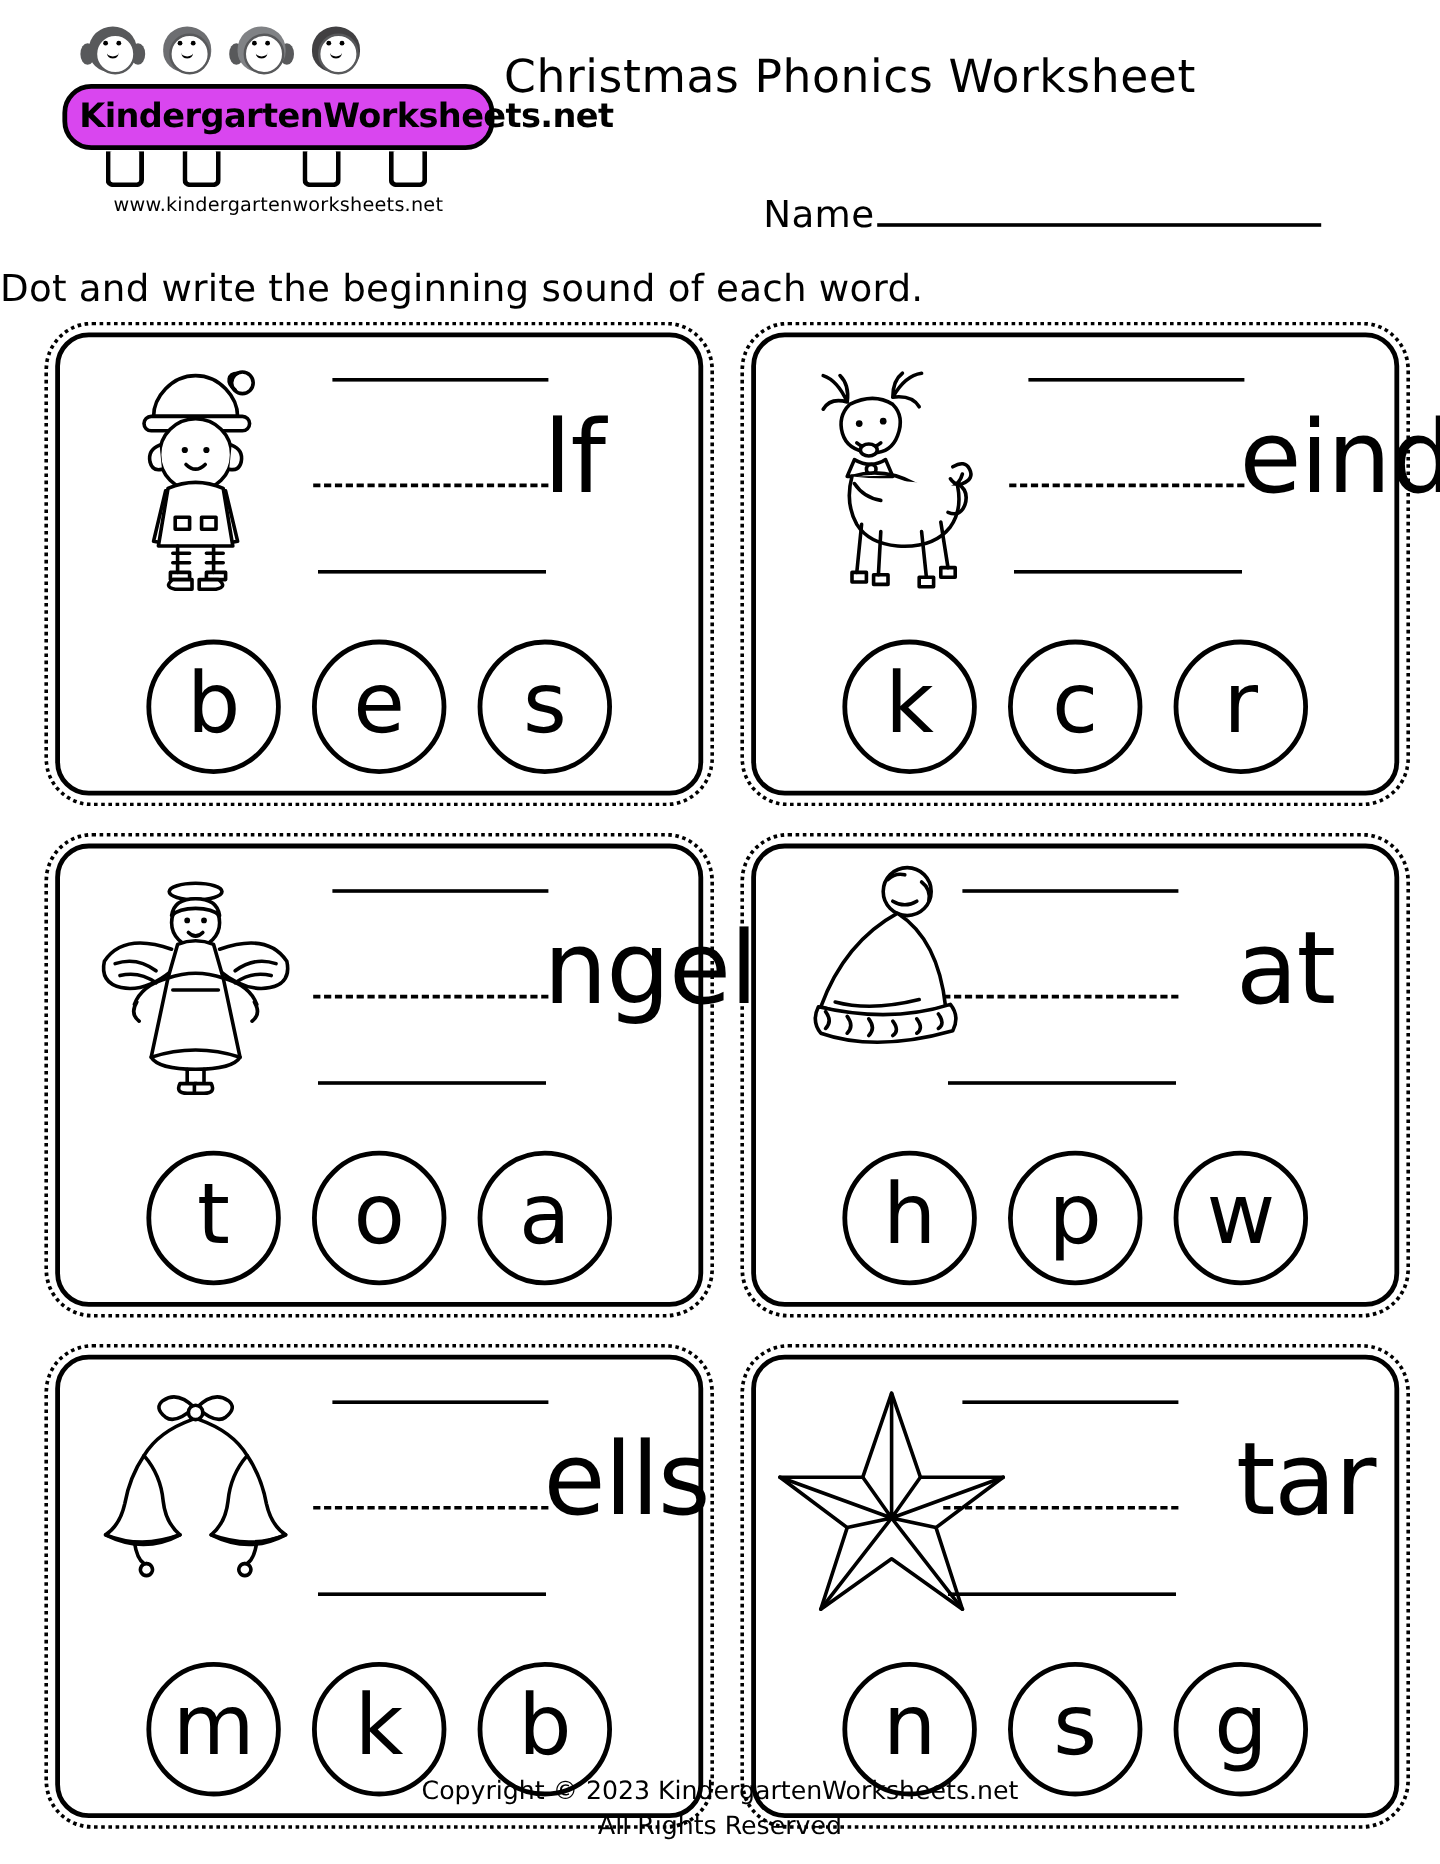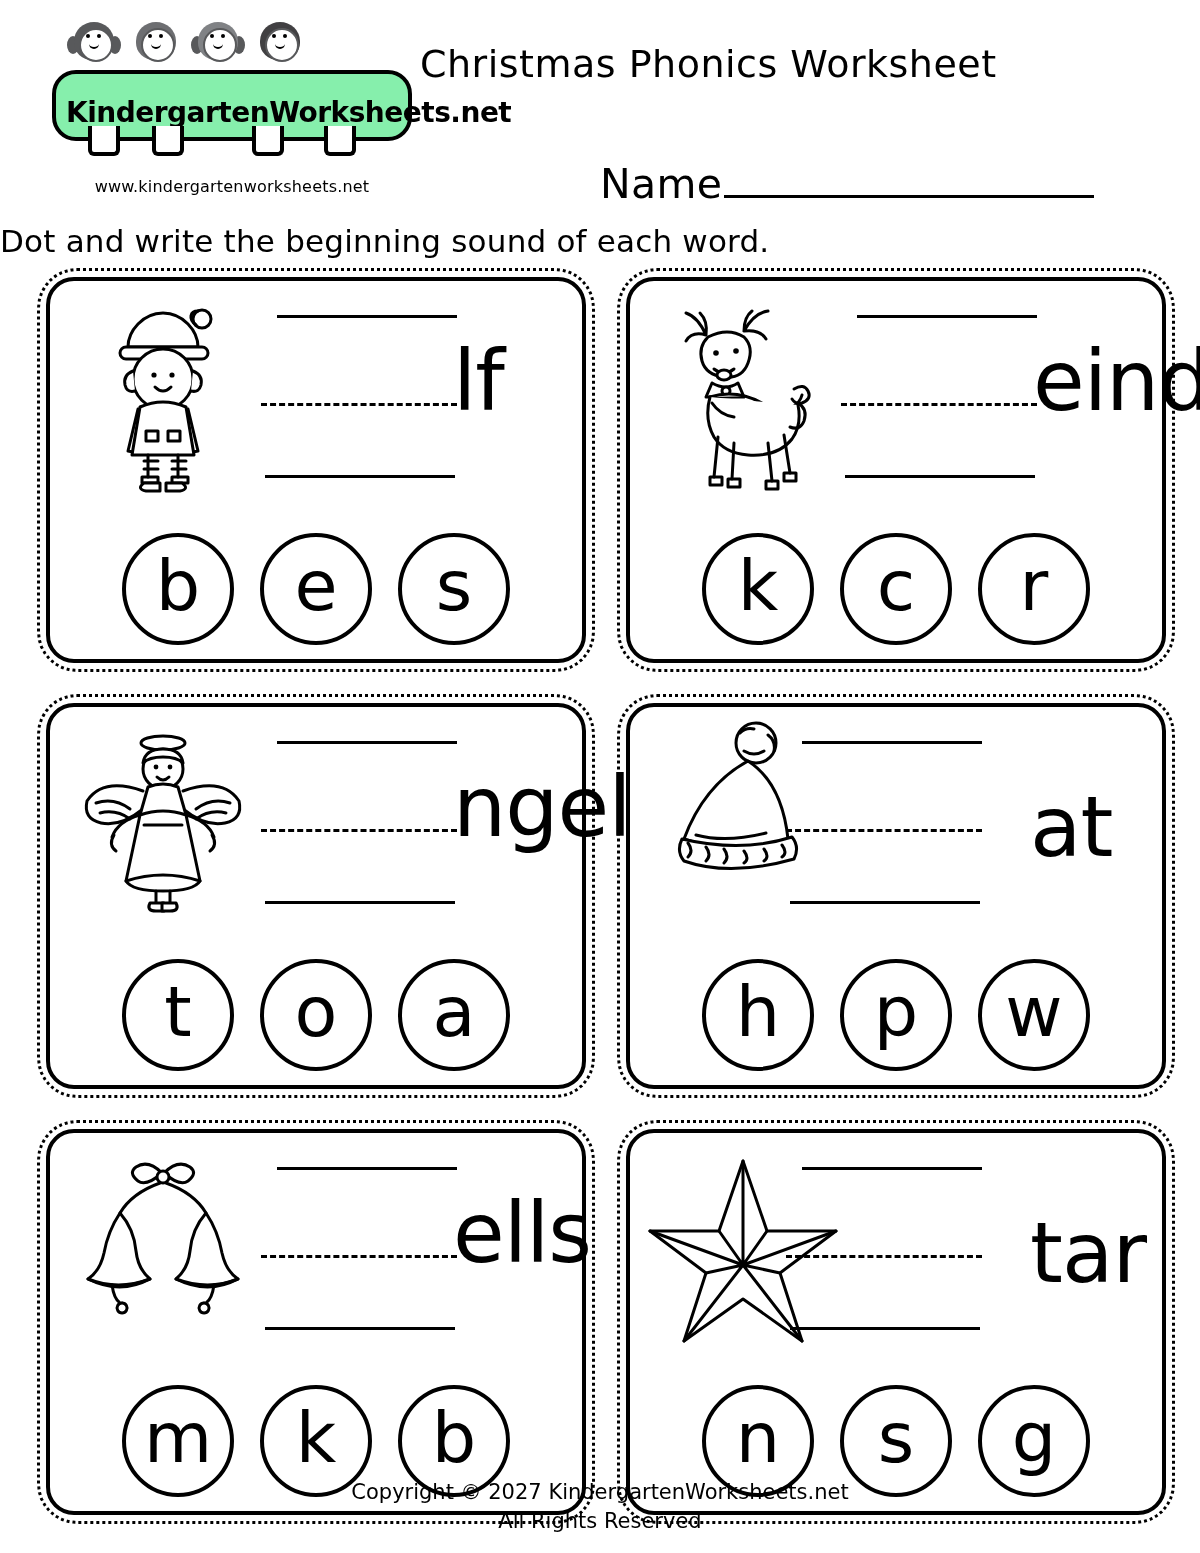--- a/index.html
+++ b/index.html
@@ -90,24 +90,24 @@
     height: 18px;
     border-radius: 50%;
     background: #58595b;
   }
   .kid .pig.l { left: 1px; }
   .kid .pig.r { left: 43px; }
 
   .logo-banner {
     position: relative;
     margin-top: -6px;
-    background: #86efac;
+    background: #d946ef;
     border: 4px solid #000;
     border-radius: 24px;
-    padding: 22px 10px 8px 10px;
+    padding: 6px 10px 8px 10px;
     text-align: center;
   }
   .logo-banner .txt {
     font-family: "DejaVu Sans", sans-serif;
     font-weight: bold;
     font-size: 28px;
     letter-spacing: -0.5px;
     white-space: nowrap;
   }
   .banner-tails {
@@ -144,23 +144,23 @@
     left: 420px;
     right: 40px;
     top: 42px;
     text-align: left;
     font-family: "DejaVu Sans", sans-serif;
     font-size: 38px;
     letter-spacing: 0.5px;
   }
   .name-line {
     position: absolute;
-    left: 600px;
+    left: 636px;
     top: 160px;
-    font-size: 41px;
+    font-size: 31px;
     letter-spacing: 0.3px;
   }
   .name-line .blank {
     display: inline-block;
     width: 370px;
     border-bottom: 3px solid #000;
     height: 26px;
     margin-left: 2px;
     vertical-align: baseline;
   }
@@ -267,21 +267,21 @@
     justify-content: center;
     font-size: 70px;
     line-height: 1;
     font-family: "DejaVu Sans", sans-serif;
     box-sizing: border-box;
   }
   .choice span { display: block; margin-top: -6px; }
 
   
   .card.wide .writing { left: 150px; }
-  .card.wide .word { left: 250px; margin-top: 20px; }
+  .card.wide .word { left: 250px; }
 
   
   .footer {
     position: absolute;
     left: 0; right: 0;
     bottom: 18px;
     text-align: center;
     font-size: 21px;
     color: #000;
     line-height: 1.35;
@@ -577,15 +577,15 @@
         </div>
       <div class="choice">
           <span>g</span>
         </div>
     </div>
   </div>
 
 </div>
 
 <div class="footer">
-  <div>Copyright © 2027 KindergartenWorksheets.net</div>
+  <div>Copyright © 2023 KindergartenWorksheets.net</div>
   <div>All Rights Reserved</div>
 </div>
 
 </body></html>

